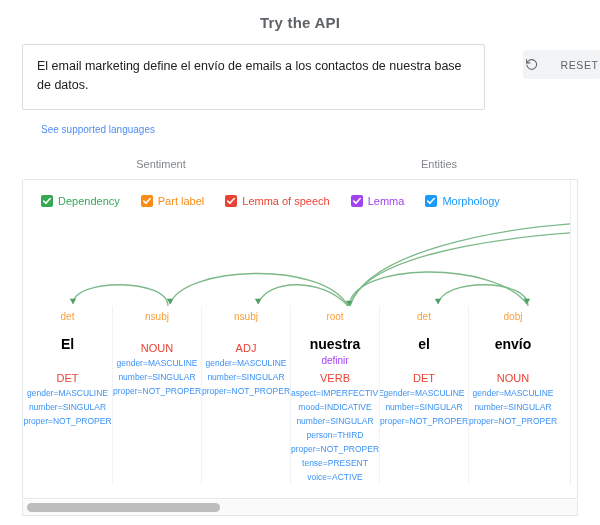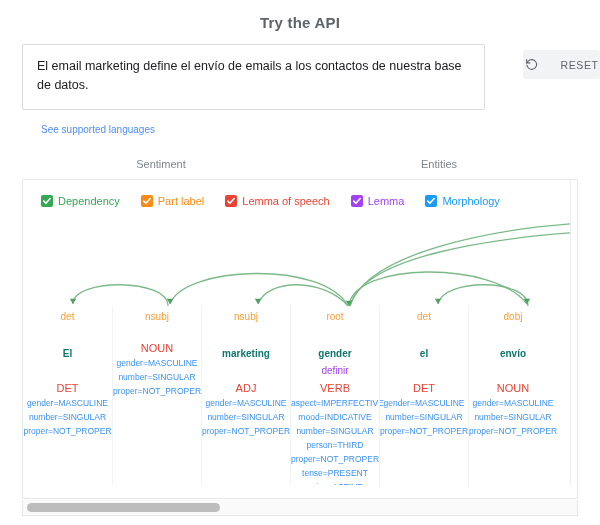--- a/index.html
+++ b/index.html
@@ -89,21 +89,21 @@
     position:absolute; left:0; top:126px; width:560px; height:179px;
     display:flex;
   }
   .tok {
     width:89px; flex:0 0 89px; border-left:1px solid #f1f3f4;
     text-align:center; padding-top:4px; position:relative;
     height:179px;
   }
   .tok:first-child { border-left:none; }
   .dep  { font-size:10px; color:#f9a03c; line-height:14px; }
-  .word { font-size:10px; color:#0f766e; font-weight:bold; line-height:20px; margin-top:20px;}
+  .word { font-size:14px; color:#000000; font-weight:bold; line-height:20px; margin-top:10px;}
   .lemma{ font-size:10px; color:#a142f4; line-height:14px; min-height:14px; }
   .pos  { font-size:11px; color:#ea4335; line-height:16px; margin-top:2px;}
   .morph{ font-size:8.5px; color:#3b92f5; line-height:14px; }
 
   
   .scrollbar {
     position:absolute; left:22px; top:500px; width:556px; height:16px;
     background:#fafafa; border:1px solid #e4e6e8; border-top:none;
   }
   .thumb {
@@ -226,31 +226,30 @@
           <div class="dep">nsubj</div>
           <div class="lemma"></div>
           <div class="pos">NOUN</div>
           <div class="morph">gender=MASCULINE</div>
           <div class="morph">number=SINGULAR</div>
           <div class="morph">proper=NOT_PROPER</div>
         </div>
 
         <div class="tok">
           <div class="dep">nsubj</div>
-          <div class="word">marketing</div>
           <div class="lemma"></div>
           <div class="pos">ADJ</div>
           <div class="morph">gender=MASCULINE</div>
           <div class="morph">number=SINGULAR</div>
           <div class="morph">proper=NOT_PROPER</div>
         </div>
 
         <div class="tok">
           <div class="dep">root</div>
-          <div class="word">gender</div>
+          <div class="word">nuestra</div>
           <div class="lemma">definir</div>
           <div class="pos">VERB</div>
           <div class="morph">aspect=IMPERFECTIVE</div>
           <div class="morph">mood=INDICATIVE</div>
           <div class="morph">number=SINGULAR</div>
           <div class="morph">person=THIRD</div>
           <div class="morph">proper=NOT_PROPER</div>
           <div class="morph">tense=PRESENT</div>
           <div class="morph">voice=ACTIVE</div>
         </div>

